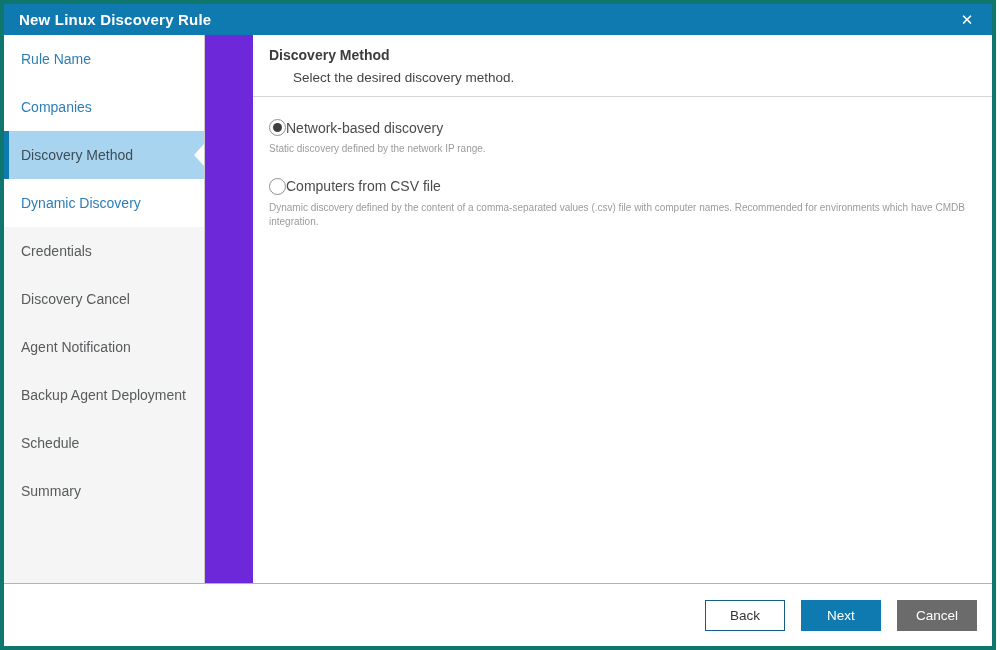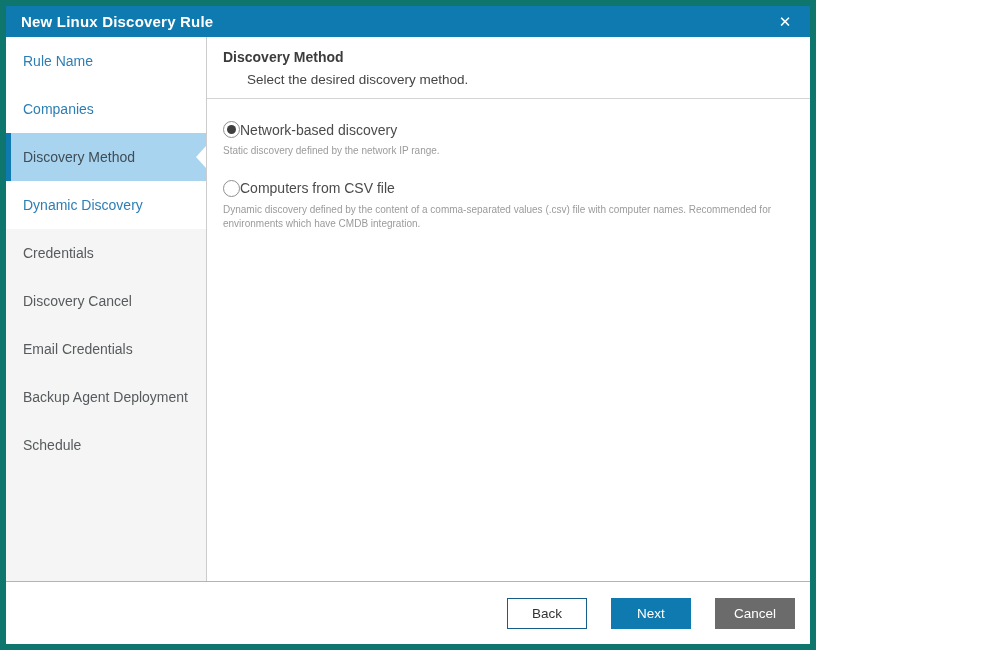--- a/index.html
+++ b/index.html
@@ -3,22 +3,22 @@
 <meta charset="utf-8">
 <style>
   * { margin: 0; padding: 0; box-sizing: border-box; }
   html, body { width: 1000px; height: 650px; }
   body {
     font-family: "Liberation Sans", "DejaVu Sans", sans-serif;
     background: #fff;
     -webkit-font-smoothing: antialiased;
   }
   .dialog {
-    width: 816px; height: 650px;
-    border: 6px solid #0f766e;
+    width: 996px; height: 650px;
+    border: 4px solid #0f766e;
     display: flex; flex-direction: column;
     background: #6d28d9;
   }
   
   .titlebar {
     height: 31px; flex: 0 0 31px;
     background: #0f7ab0;
     display: flex; align-items: center;
     padding: 0 12px 0 15px;
     color: #fff;
@@ -30,20 +30,21 @@
   .titlebar .close {
     font-size: 15px; font-weight: 700; color: #fff;
     width: 26px; height: 26px; line-height: 26px;
     text-align: center; cursor: pointer; user-select: none;
   }
   
   .main {
     flex: 1 1 auto; display: flex;
     border-bottom: 1px solid #b3b3b3;
     min-height: 0;
+    gap: 48px;
   }
   
   .sidebar {
     flex: 0 0 201px; width: 201px;
     background: #f5f5f5;
     border-right: 1px solid #cccccc;
     display: flex; flex-direction: column;
   }
   .nav-item {
     height: 48px; flex: 0 0 48px;
@@ -92,21 +93,21 @@
   }
   .option-label { font-size: 14px; color: #4b4b4b; }
   .option-desc {
     font-size: 10px; color: #9b9b9b;
     margin-top: 6px; max-width: 700px; line-height: 1.45;
   }
   
   .footer {
     flex: 0 0 62px; height: 62px;
     display: flex; align-items: center; justify-content: flex-end;
-    gap: 24px; padding-right: 15px; background: #fff;
+    gap: 16px; padding-right: 15px; background: #fff;
   }
   .btn {
     width: 80px; height: 31px;
     font-family: inherit; font-size: 13.5px;
     border: none; cursor: pointer; text-align: center;
   }
   .btn-back   { background: #fff; color: #333; border: 1px solid #155e87; }
   .btn-next   { background: #0f7ab0; color: #fff; }
   .btn-cancel { background: #6b6b6b; color: #fff; }
 </style>
@@ -122,23 +123,24 @@
 
   <div class="main">
 
     <div class="sidebar">
       <div class="nav-item link">Rule Name</div>
       <div class="nav-item link">Companies</div>
       <div class="nav-item active">Discovery Method</div>
       <div class="nav-item link">Dynamic Discovery</div>
       <div class="nav-item disabled">Credentials</div>
       <div class="nav-item disabled">Discovery Cancel</div>
-      <div class="nav-item disabled">Email Credentials</div>
+      <div class="nav-item disabled">Agent Notification</div>
       <div class="nav-item disabled">Backup Agent Deployment</div>
       <div class="nav-item disabled">Schedule</div>
+      <div class="nav-item disabled">Summary</div>
       <div class="filler"></div>
     </div>
 
     <div class="content">
       <div class="content-header">
         <h1>Discovery Method</h1>
         <p>Select the desired discovery method.</p>
       </div>
 
       <div class="content-body">

